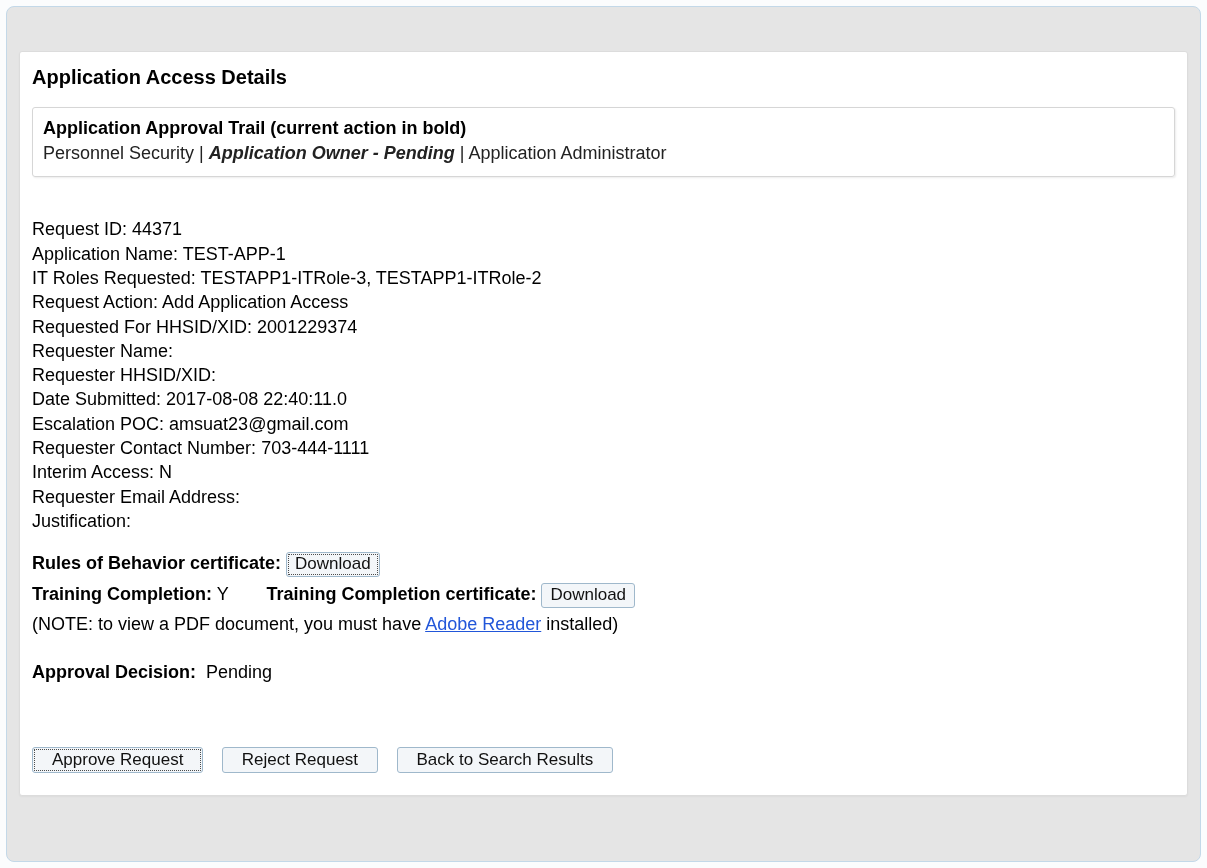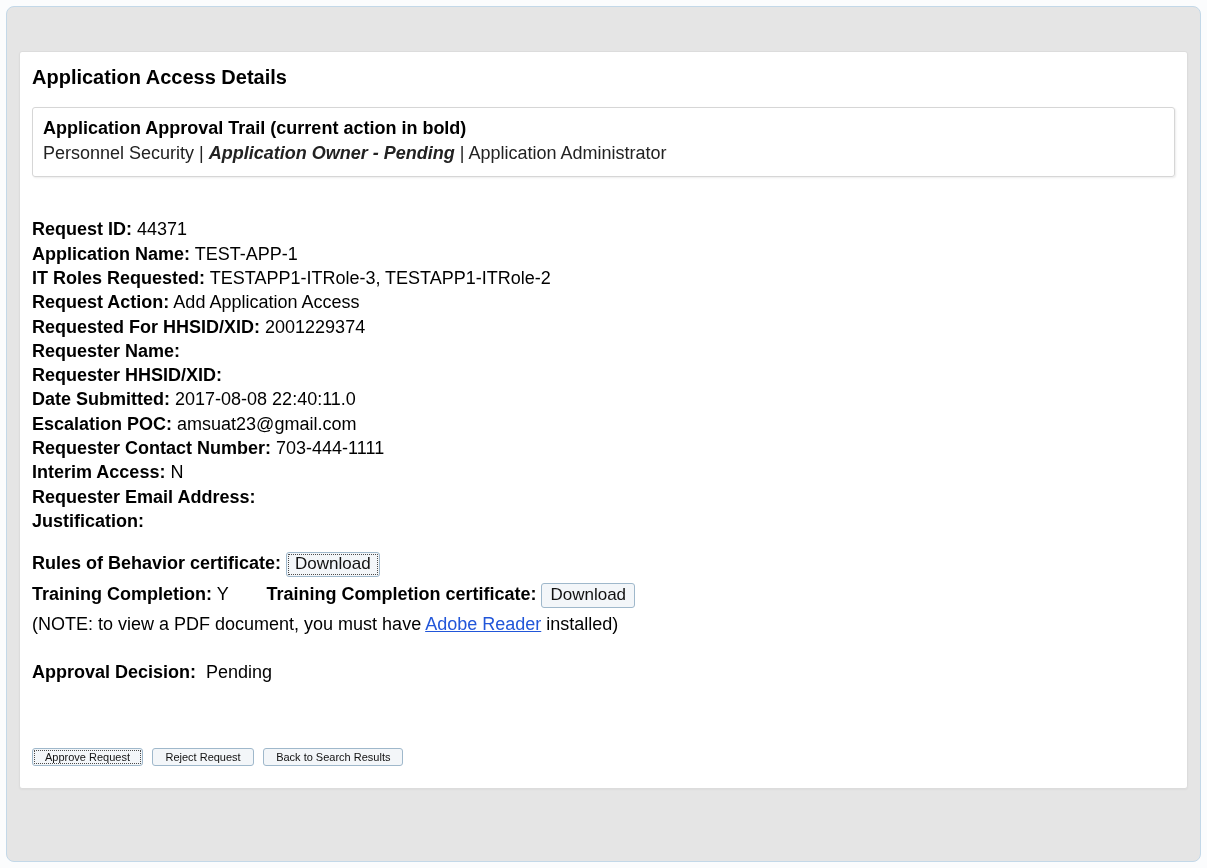--- a/index.html
+++ b/index.html
@@ -48,21 +48,21 @@
   }
   .trail-steps .current {
     font-weight: bold;
     font-style: italic;
   }
   .details {
     font-size: 18px;
     line-height: 1.35;
     margin-bottom: 16px;
   }
-  .details .label { font-weight: bold; text-align: center; }
+  .details .label { font-weight: normal; text-align: center; }
   .row2 {
     font-size: 18px;
     line-height: 1.6;
     margin-bottom: 2px;
   }
   .row2 .label { font-weight: bold; }
   .btn {
     font-family: inherit;
     font-size: 17px;
     background: #f3f6f9;
@@ -86,21 +86,21 @@
     line-height: 1.5;
   }
   .decision {
     font-size: 18px;
     margin-top: 24px;
   }
   .decision .label { font-weight: bold; }
   .action-bar {
     margin-top: 64px;
   }
-  .action-bar .btn { margin-right: 5px; font-size: 11px; padding: 2px 12px; }
+  .action-bar .btn { margin-right: 14px; font-size: 17px; padding: 2px 19px; }
   .gap { display: inline-block; width: 28px; }
 </style>
 </head>
 <body>
 
 <div class="outer-panel">
   <div class="card">
 
     <div class="card-title">Application Access Details</div>
 

